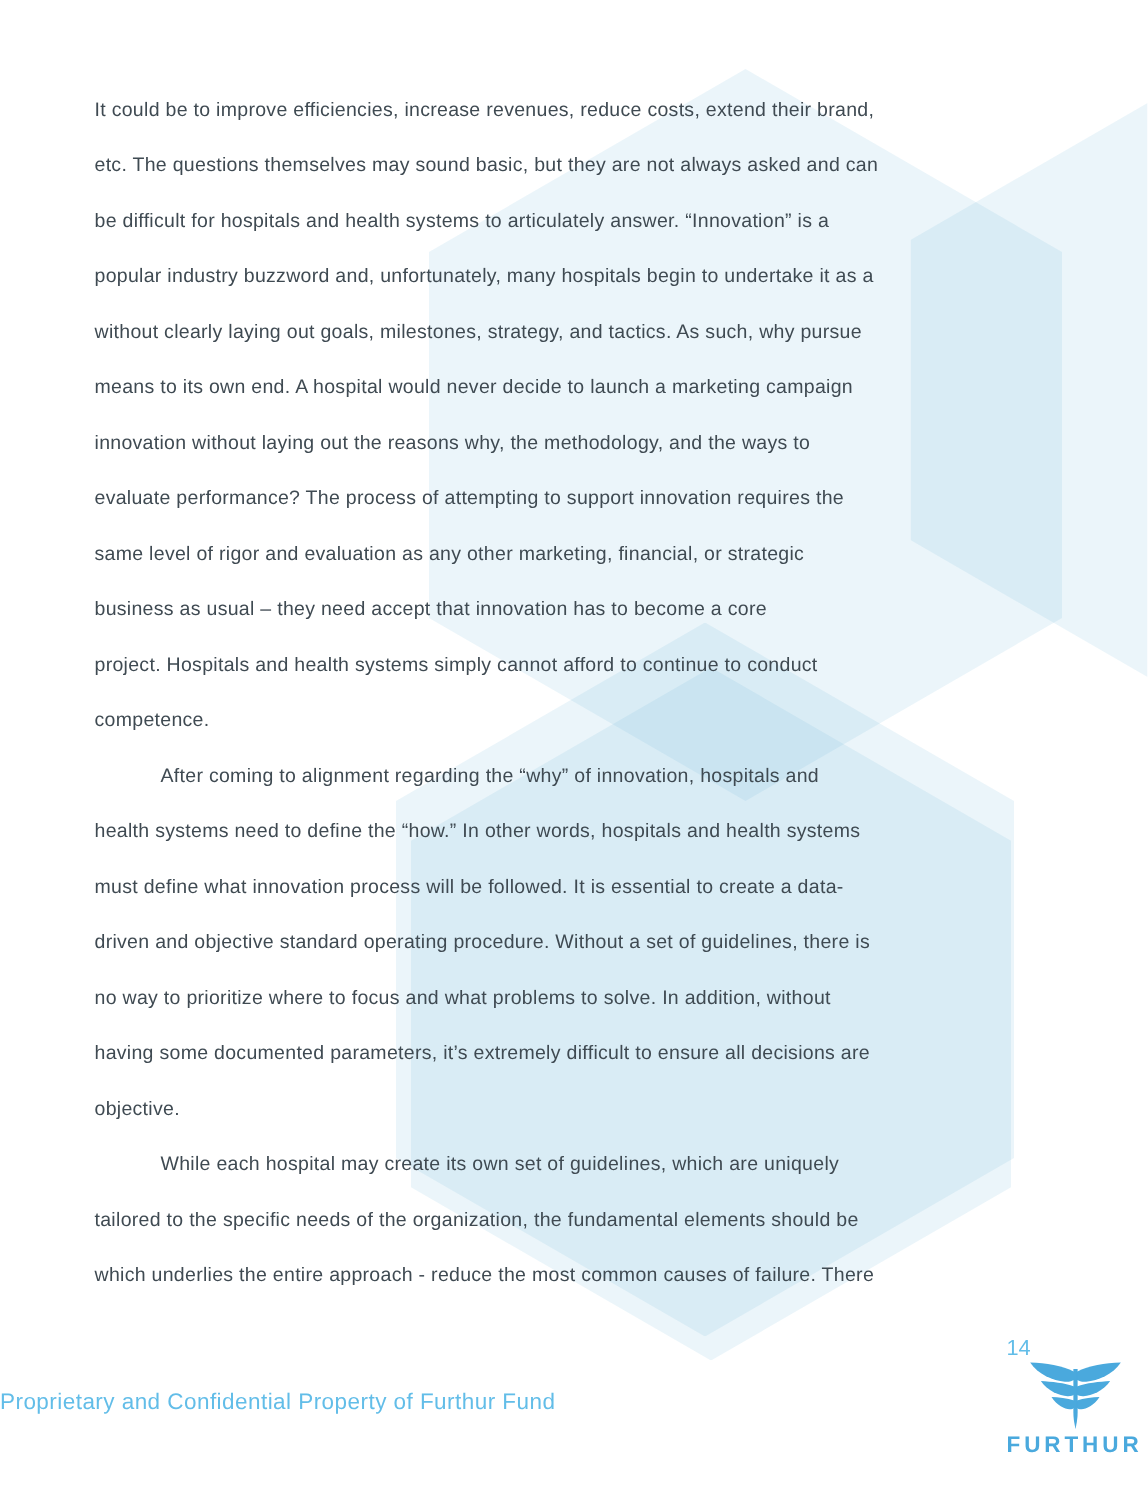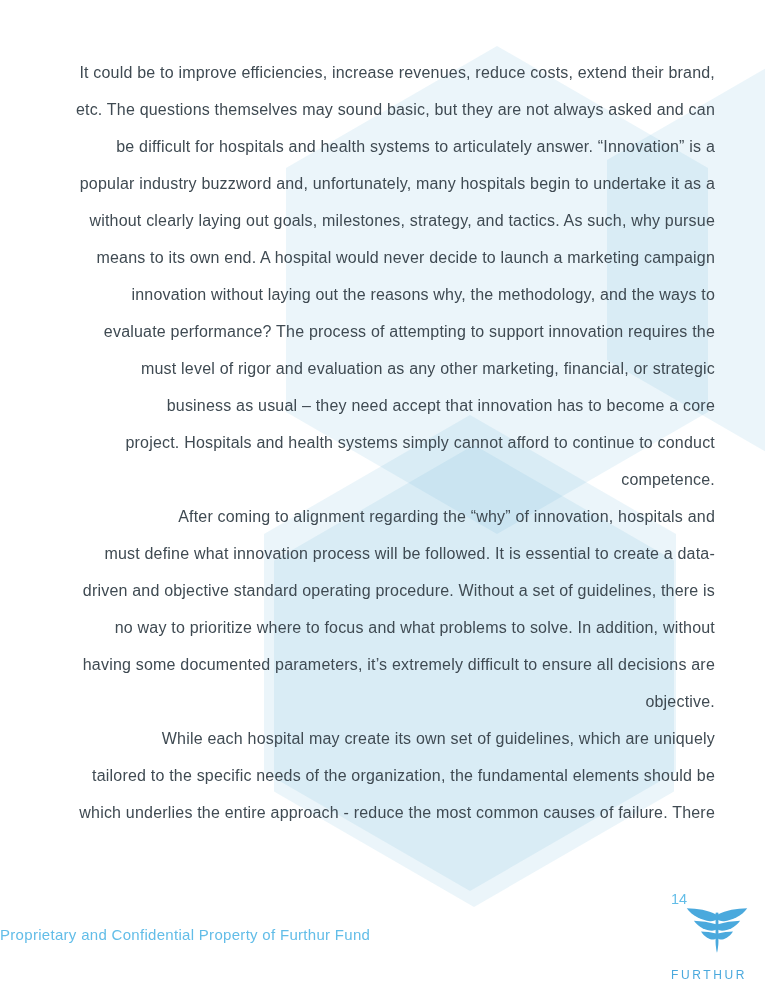--- a/index.html
+++ b/index.html
@@ -28,45 +28,44 @@
   .hex2{left:607px;top:60px;width:346px;height:400px;}
   .hex3{left:264px;top:415px;width:412px;height:476px;}
   .hex4{left:274px;top:445px;width:400px;height:462px;}
   
   .body{
     position:absolute;left:63px;top:54px;right:50px;
     color:var(--body-text);
   }
   .line{
     height:37px;line-height:37px;
-    font-size:16px;
+    font-size:13px;
     letter-spacing:0.2px;
     white-space:nowrap;
-    text-align:right;
   }
   .line.indent{padding-left:44px;}
   
   .footer-text{
     position:absolute;left:0;top:926px;width:100%;
     text-align:left;
     font-size:15px;letter-spacing:0.3px;
     color:var(--footer-blue);
   }
   .logo-block{
     position:absolute;left:671px;top:891px;width:92px;
     text-align:left;
   }
   .page-number{
     font-size:14.5px;color:var(--footer-blue);
     margin-bottom:1px;
   }
   .logo-mark{display:block;margin:0 auto;}
   .logo-wordmark{
-    margin-top:15px;
-    font-size:12px;font-weight:400;
+    margin-top:2px;
+    font-size:15px;font-weight:700;
     letter-spacing:2.6px;
     color:var(--accent-blue);
   }
 </style>
 </head>
 <body>
 
 <div class="page">
 
   <div class="watermark">
@@ -78,25 +77,26 @@
 
   <main class="body">
       <div class="line">It could be to improve efficiencies, increase revenues, reduce costs, extend their brand,</div>
       <div class="line">etc. The questions themselves may sound basic, but they are not always asked and can</div>
       <div class="line">be difficult for hospitals and health systems to articulately answer. “Innovation” is a</div>
       <div class="line">popular industry buzzword and, unfortunately, many hospitals begin to undertake it as a</div>
       <div class="line">without clearly laying out goals, milestones, strategy, and tactics. As such, why pursue</div>
       <div class="line">means to its own end. A hospital would never decide to launch a marketing campaign</div>
       <div class="line">innovation without laying out the reasons why, the methodology, and the ways to</div>
       <div class="line">evaluate performance? The process of attempting to support innovation requires the</div>
-      <div class="line">must level of rigor and evaluation as any other marketing, financial, or strategic</div>
+      <div class="line">same level of rigor and evaluation as any other marketing, financial, or strategic</div>
       <div class="line">business as usual – they need accept that innovation has to become a core</div>
       <div class="line">project. Hospitals and health systems simply cannot afford to continue to conduct</div>
       <div class="line">competence.</div>
       <div class="line indent">After coming to alignment regarding the “why” of innovation, hospitals and</div>
+      <div class="line">health systems need to define the “how.” In other words, hospitals and health systems</div>
       <div class="line">must define what innovation process will be followed. It is essential to create a data-</div>
       <div class="line">driven and objective standard operating procedure. Without a set of guidelines, there is</div>
       <div class="line">no way to prioritize where to focus and what problems to solve. In addition, without</div>
       <div class="line">having some documented parameters, it’s extremely difficult to ensure all decisions are</div>
       <div class="line">objective.</div>
       <div class="line indent">While each hospital may create its own set of guidelines, which are uniquely</div>
       <div class="line">tailored to the specific needs of the organization, the fundamental elements should be</div>
       <div class="line">which underlies the entire approach - reduce the most common causes of failure. There</div>
     </main>
 

